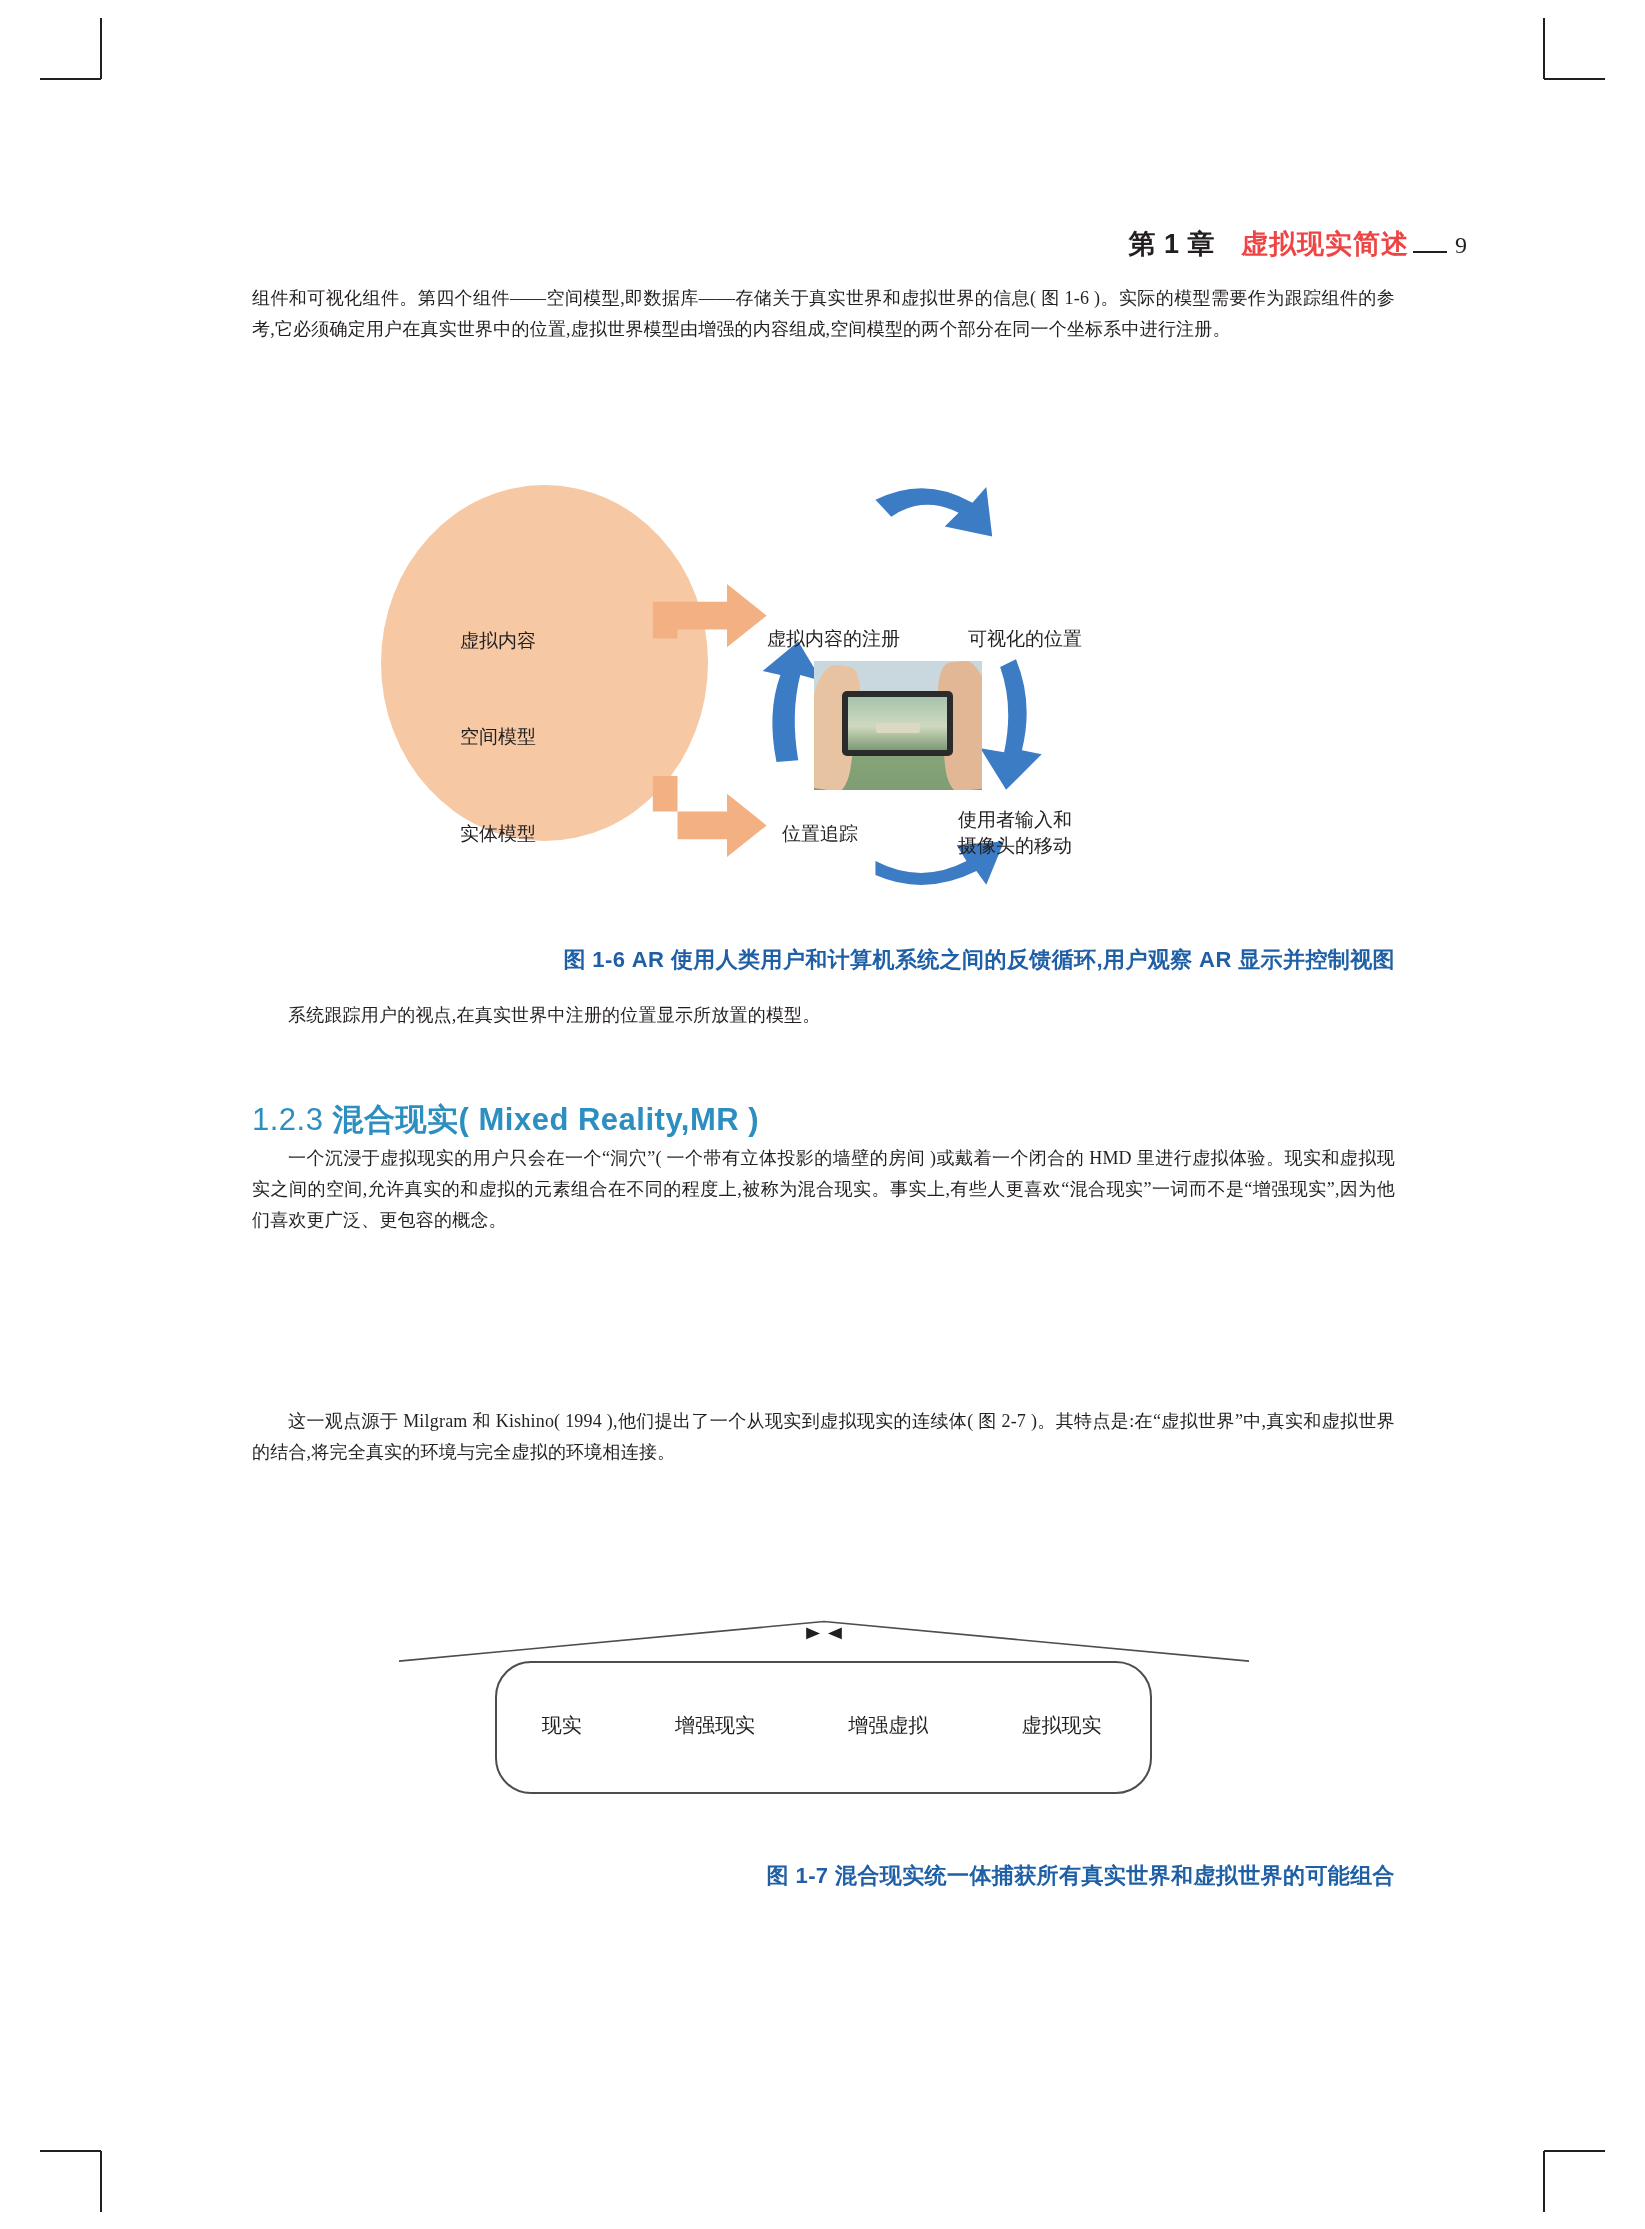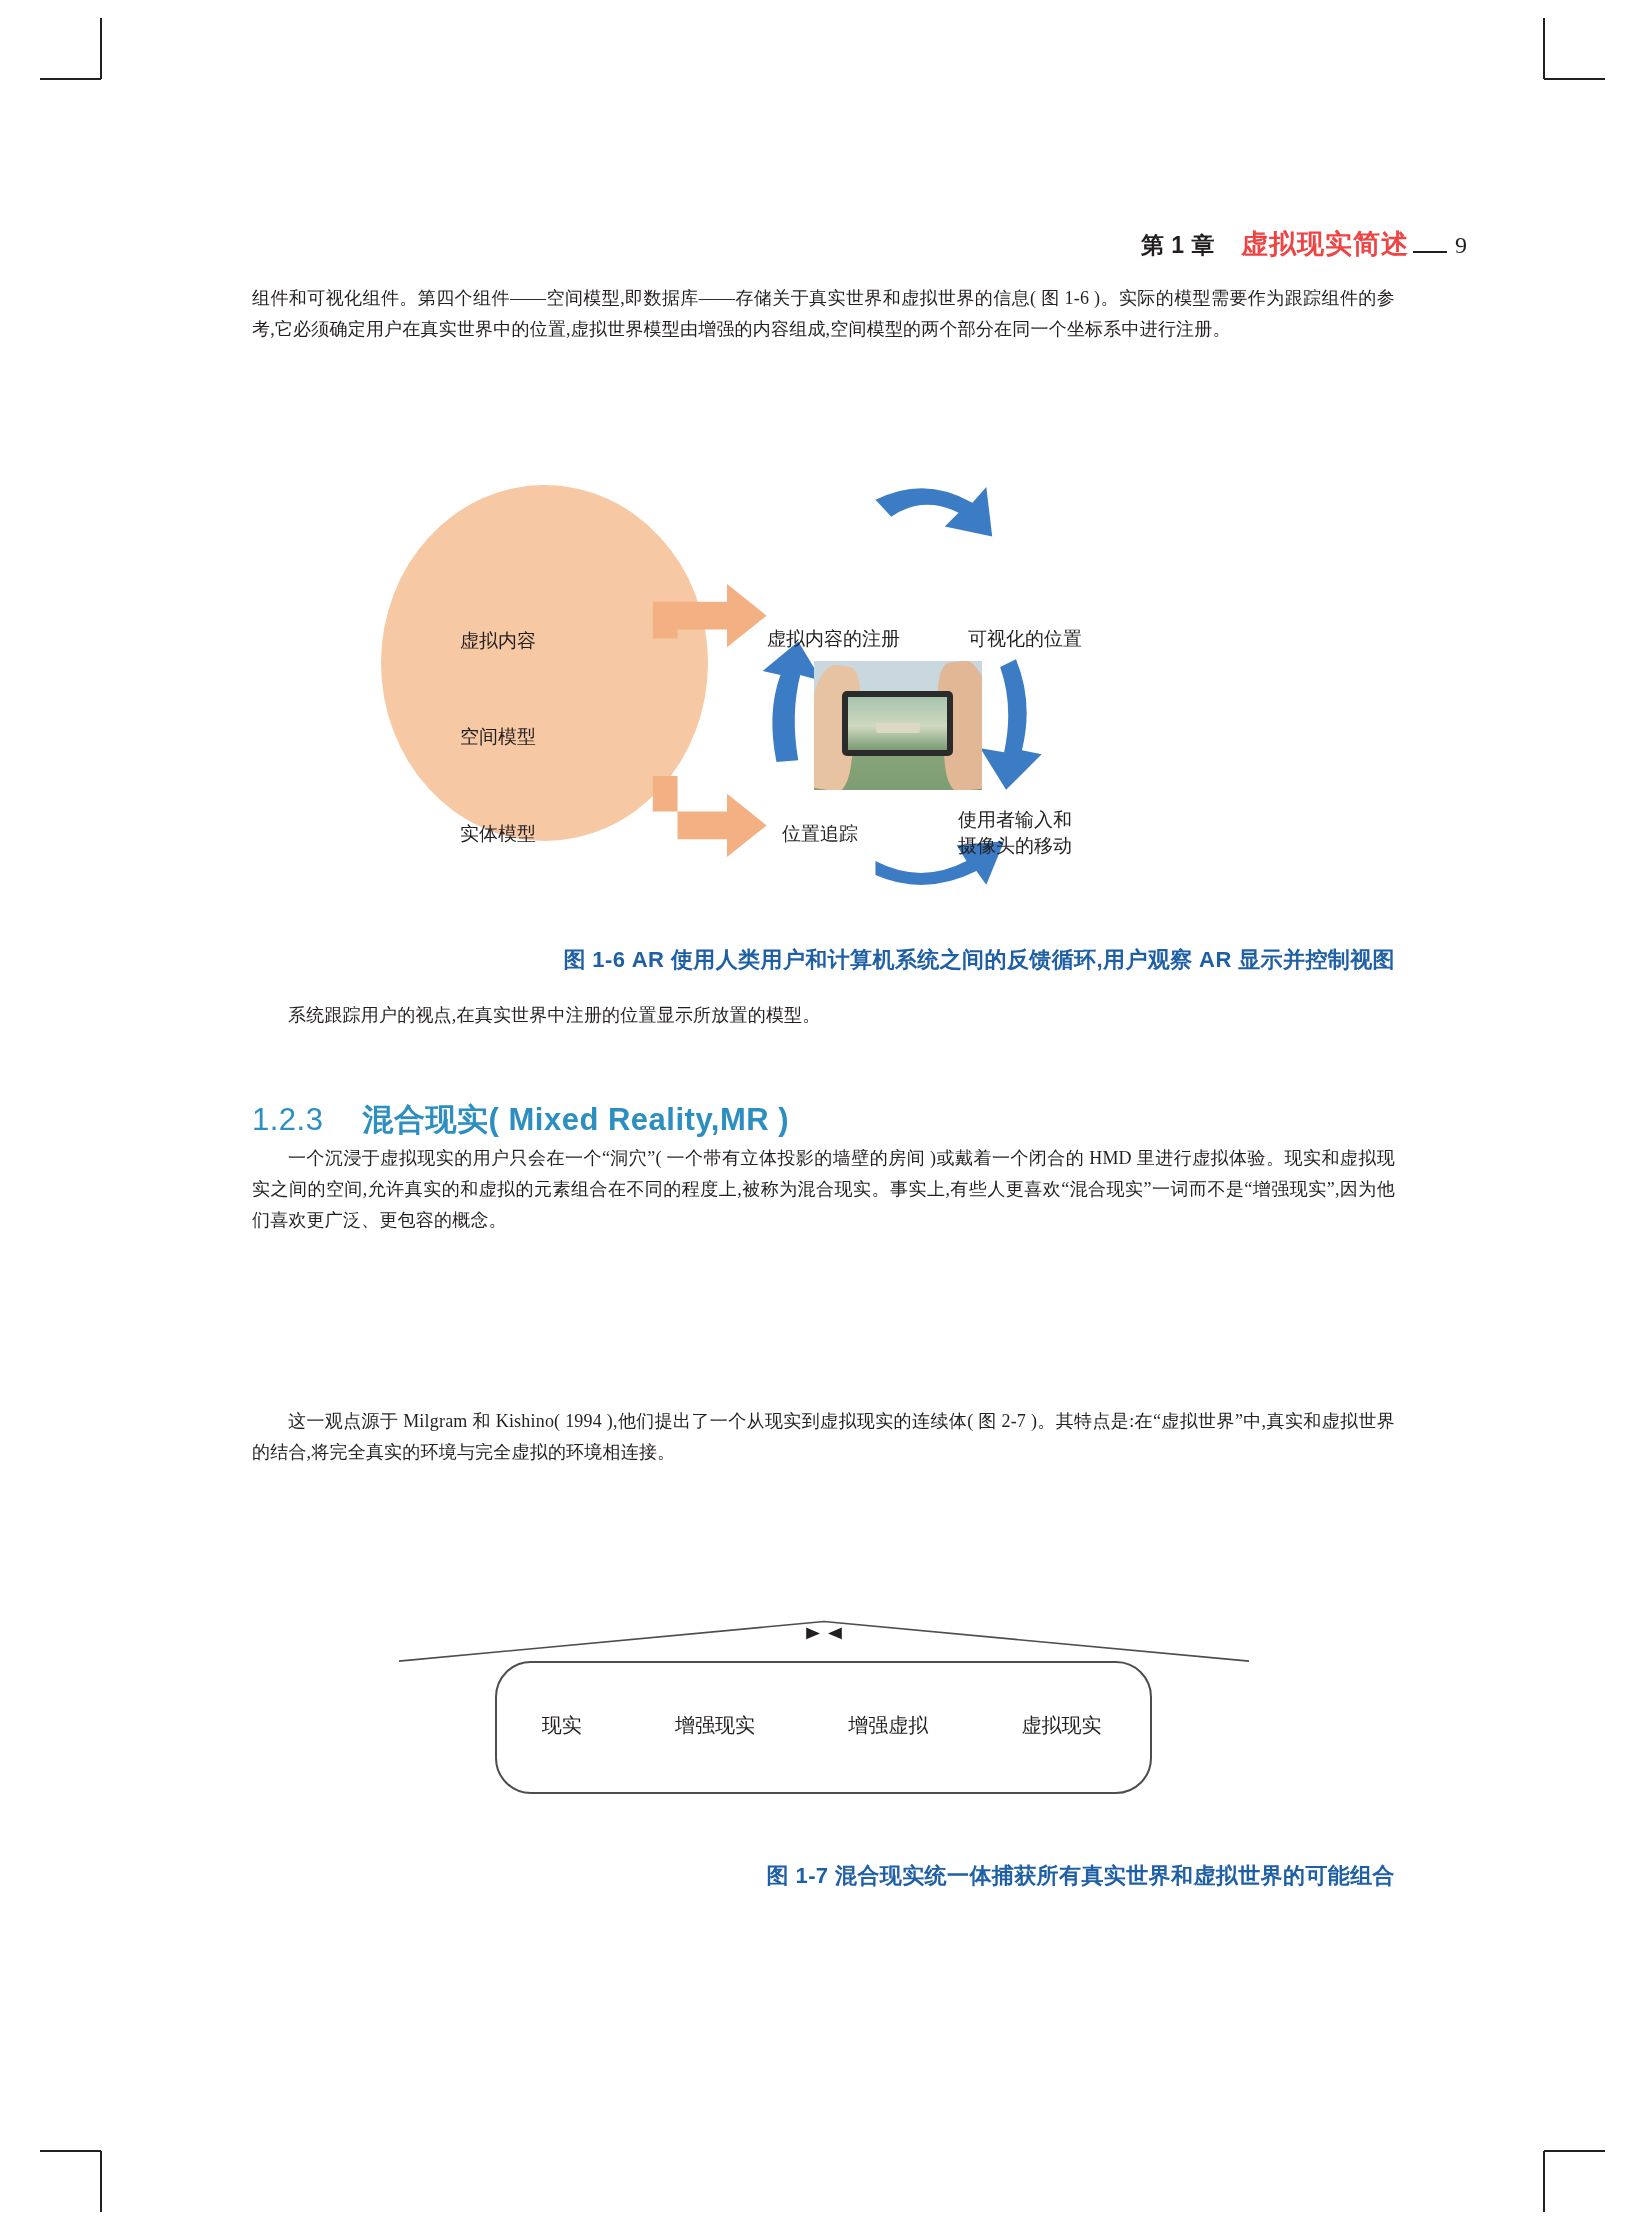--- a/index.html
+++ b/index.html
@@ -41,21 +41,21 @@
     position: absolute;
     right: 178px;
     top: 226px;
     display: flex;
     align-items: baseline;
     gap: 0;
     font-family: "Liberation Sans", sans-serif;
   }
   .runhead .chap {
     font-weight: bold;
-    font-size: 23px;
+    font-size: 27px;
     color: #231f20;
     letter-spacing: 0.5px;
   }
   .runhead .title {
     font-weight: bold;
     font-size: 27px;
     color: #ef4444;
     margin-left: 26px;
     letter-spacing: 1px;
   }
@@ -91,21 +91,21 @@
 
   .sec-head {
     position: absolute;
     left: 252px;
     top: 1099px;
     color: #2c8fc0;
     font-family: "Liberation Sans", sans-serif;
     font-size: 31px;
     letter-spacing: 0.5px;
   }
-  .sec-head .num { margin-right: 30px; }
+  .sec-head .num { }
   .sec-head .txt { font-weight: bold; }
 
   
   .fig1 {
     position: absolute;
     left: 252px;
     top: 465px;
     width: 1143px;
     height: 426px;
   }

